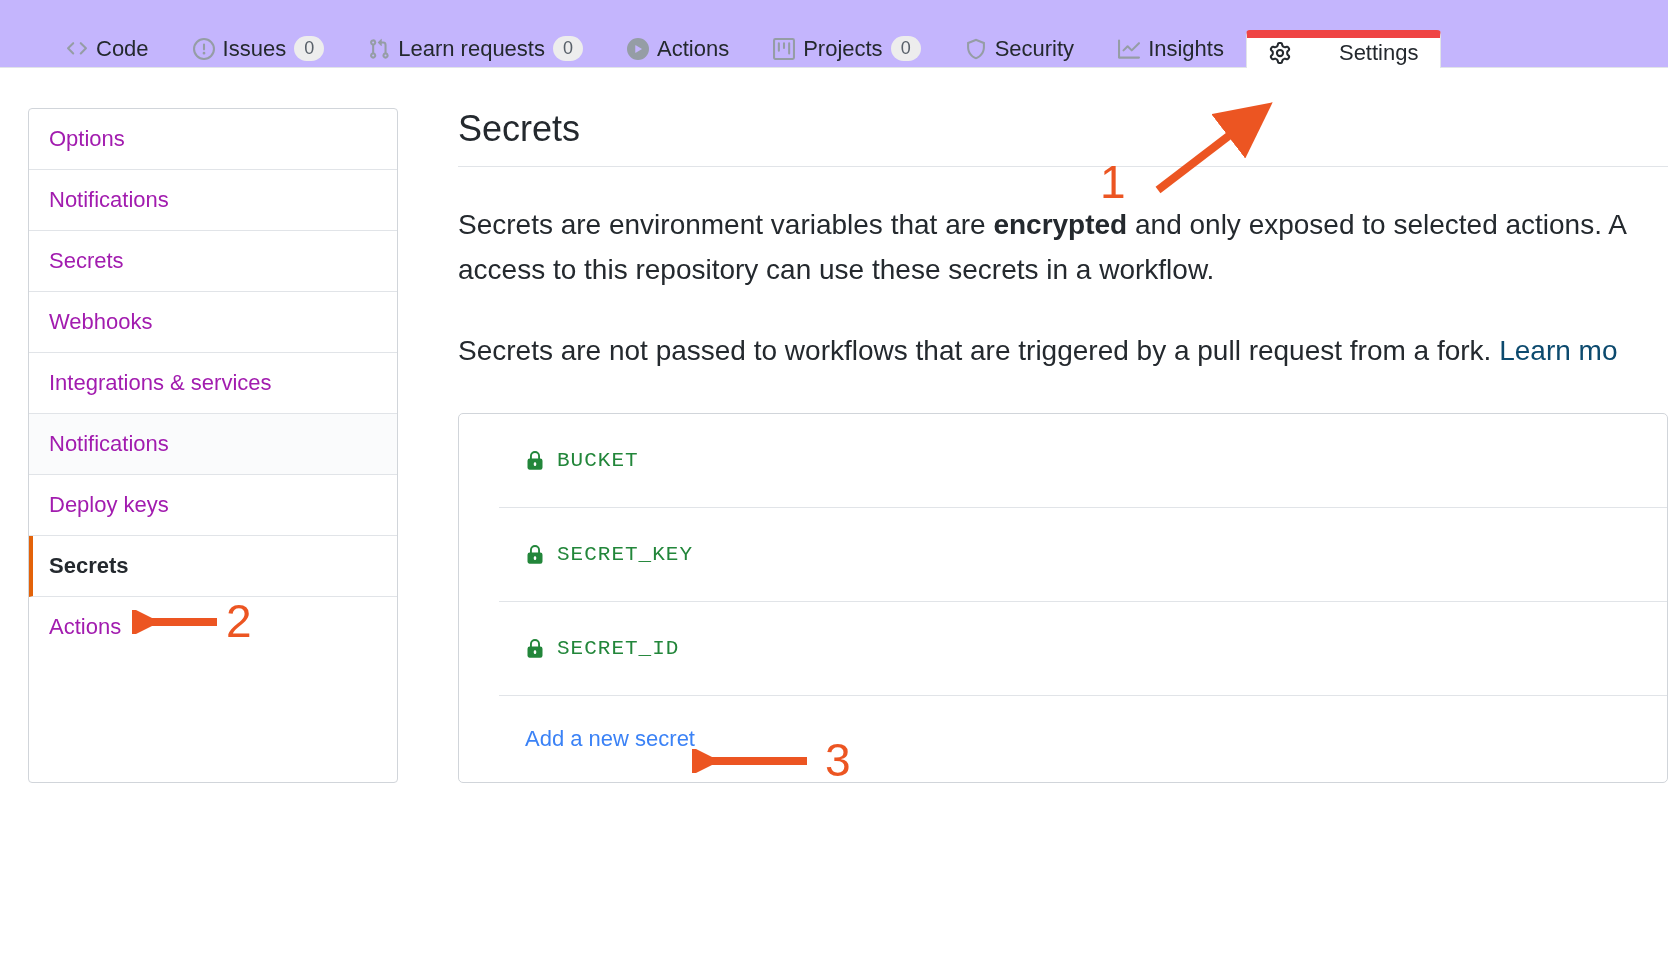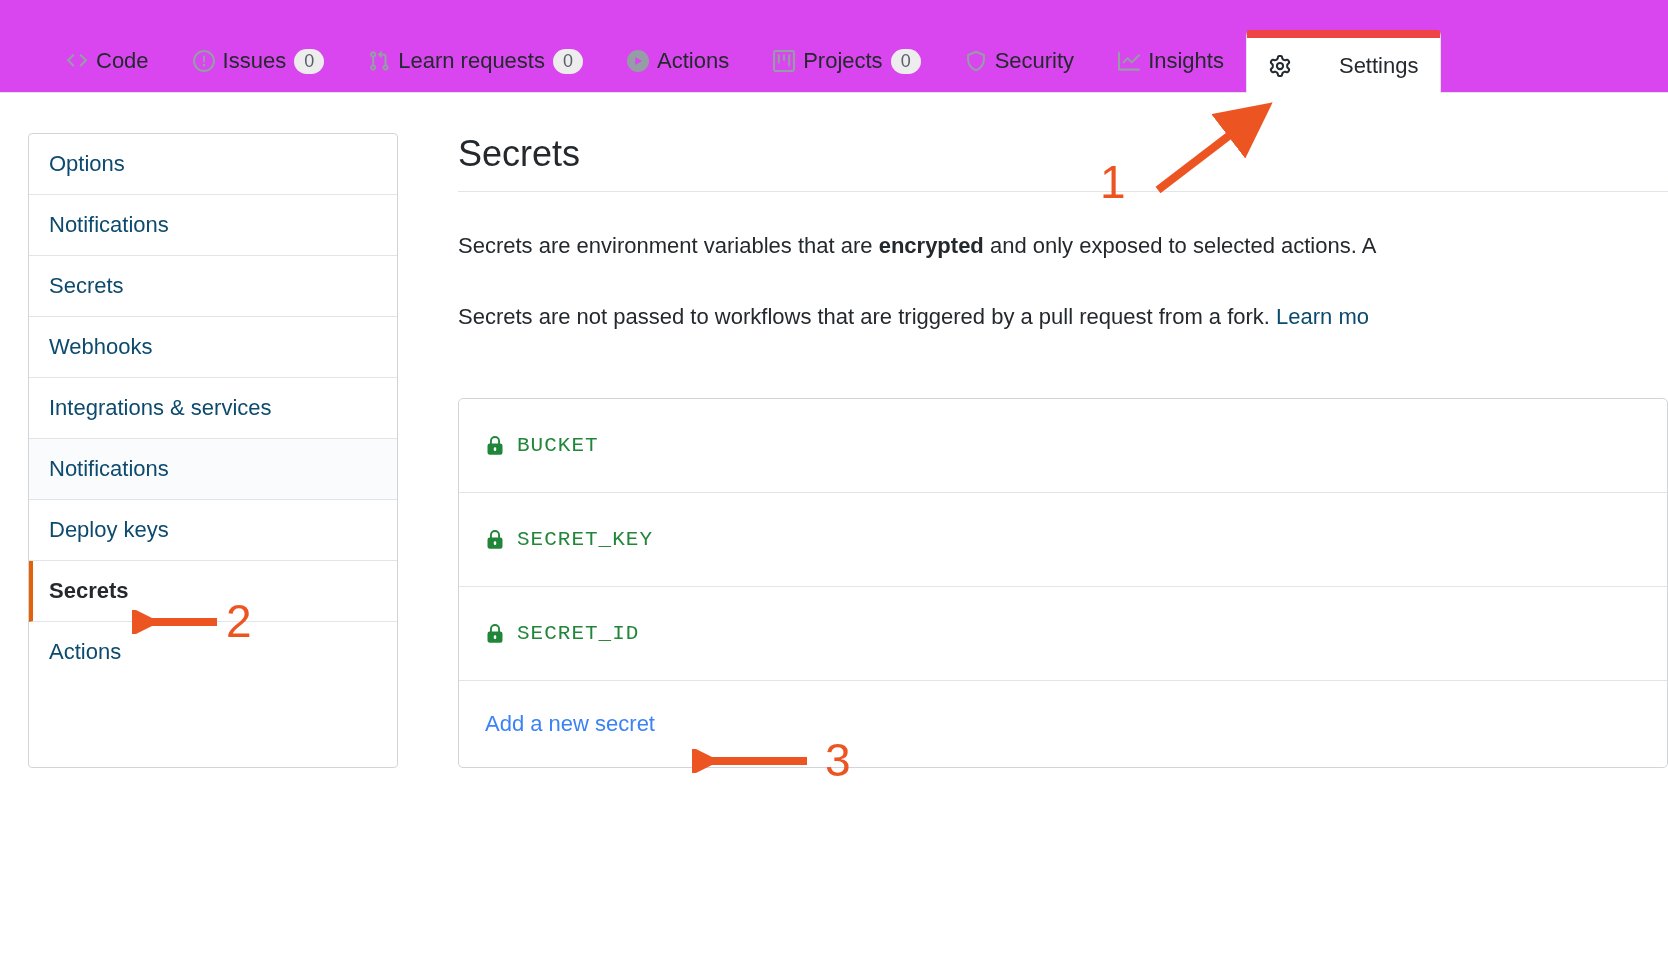--- a/index.html
+++ b/index.html
@@ -5,26 +5,26 @@
   * { box-sizing: border-box; margin: 0; padding: 0; }
   body {
     font-family: -apple-system, BlinkMacSystemFont, "Segoe UI", Helvetica, Arial, sans-serif;
     background: #ffffff;
     color: #24292e;
     font-size: 14px;
     overflow: hidden;
     width: 1668px;
   }
   .topnav {
-    background: #d946ef;
+    background: #c4b5fd;
     border-bottom: 1px solid #e1e4e8;
     display: flex;
     align-items: stretch;
     padding-left: 44px;
-    height: 93px;
+    height: 68px;
     padding-top: 30px;
   }
   .tab {
     display: flex;
     align-items: center;
     gap: 8px;
     padding: 0 22px;
     font-size: 22px;
     color: #24292e;
     cursor: pointer;
@@ -63,21 +63,21 @@
     border: 1px solid #d1d5da;
     border-radius: 4px;
     width: 370px;
     flex-shrink: 0;
     overflow: hidden;
   }
   .sidenav-item {
     display: block;
     padding: 17px 20px;
     font-size: 22px;
-    color: #0c4a6e;
+    color: #a21caf;
     border-bottom: 1px solid #e1e4e8;
     cursor: pointer;
     position: relative;
   }
   .sidenav-item:last-child { border-bottom: none; }
   .sidenav-item.muted { background: #fafbfc; }
   .sidenav-item.active {
     color: #24292e;
     font-weight: 600;
     padding-left: 16px;
@@ -91,33 +91,34 @@
     font-size: 36px;
     font-weight: 500;
     margin-bottom: 16px;
   }
   .hr {
     border: none;
     border-top: 1px solid #e1e4e8;
     margin-bottom: 30px;
   }
   .desc {
-    font-size: 22px;
+    font-size: 28px;
     line-height: 1.6;
     color: #24292e;
     margin-bottom: 18px;
     white-space: normal;
     margin-top: 36px;
   }
   .desc .strong { font-weight: 700; }
   .desc .link { color: #0c4a6e; cursor: pointer; }
   .secrets-box {
     border: 1px solid #d1d5da;
     border-radius: 5px;
-    margin-top: 64px;
+    margin-top: 40px;
+    padding-left: 40px;
   }
   .secret-row {
     display: flex;
     align-items: center;
     gap: 12px;
     padding: 35px 26px;
     border-bottom: 1px solid #e1e4e8;
   }
   .secret-row:last-child { border-bottom: none; }
   .lock-icon { color: #22863a; display: inline-flex; }
@@ -241,20 +242,21 @@
     <a class="sidenav-item active">Secrets</a>
     <a class="sidenav-item">Actions</a>
   </nav>
 
   <main class="main">
     <h1 class="page-title">Secrets</h1>
     <hr class="hr">
 
     <p class="desc">
       <span>Secrets are environment variables that are </span><span class="strong">encrypted</span><span> and only exposed to selected actions. A</span><br>
+      <span>access to this repository can use these secrets in a workflow.</span>
     </p>
 
     <p class="desc">
       <span>Secrets are not passed to workflows that are triggered by a pull request from a fork. </span><span class="link">Learn mo</span>
     </p>
 
     <div class="secrets-box">
       <div class="secret-row">
         <span class="lock-icon">
           <svg width="20" height="20" viewBox="0 0 16 16" fill="currentColor">

